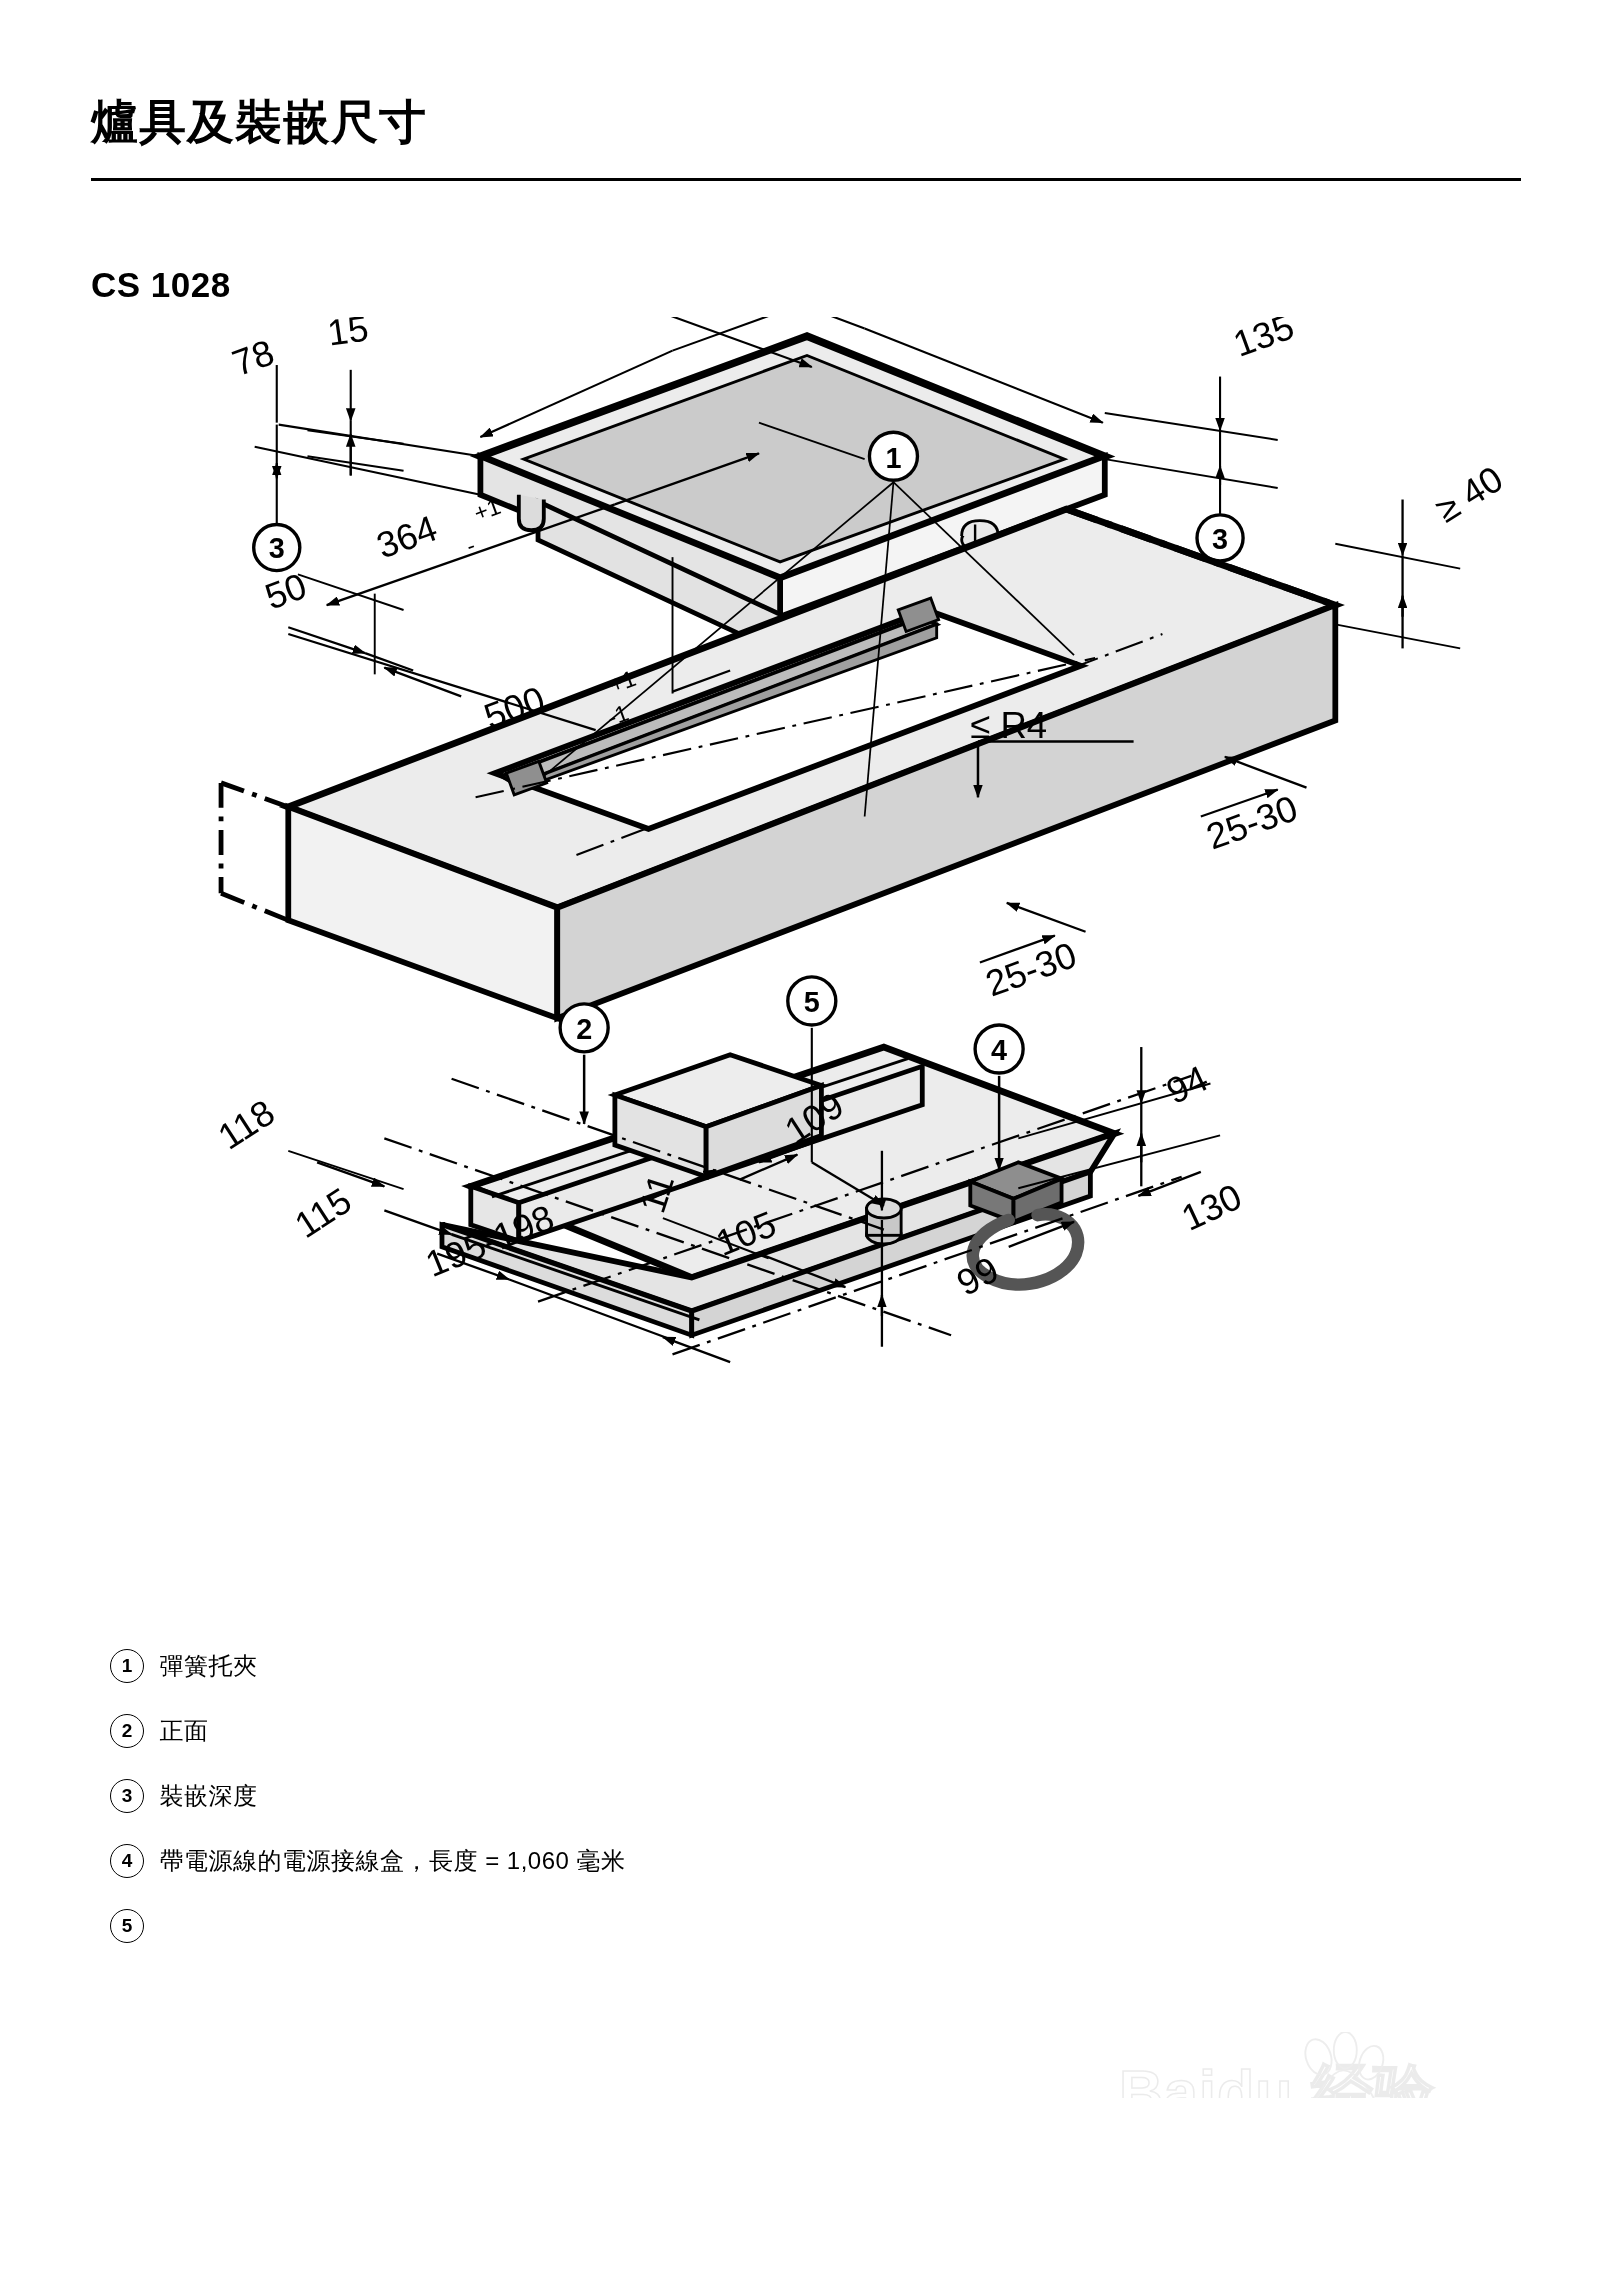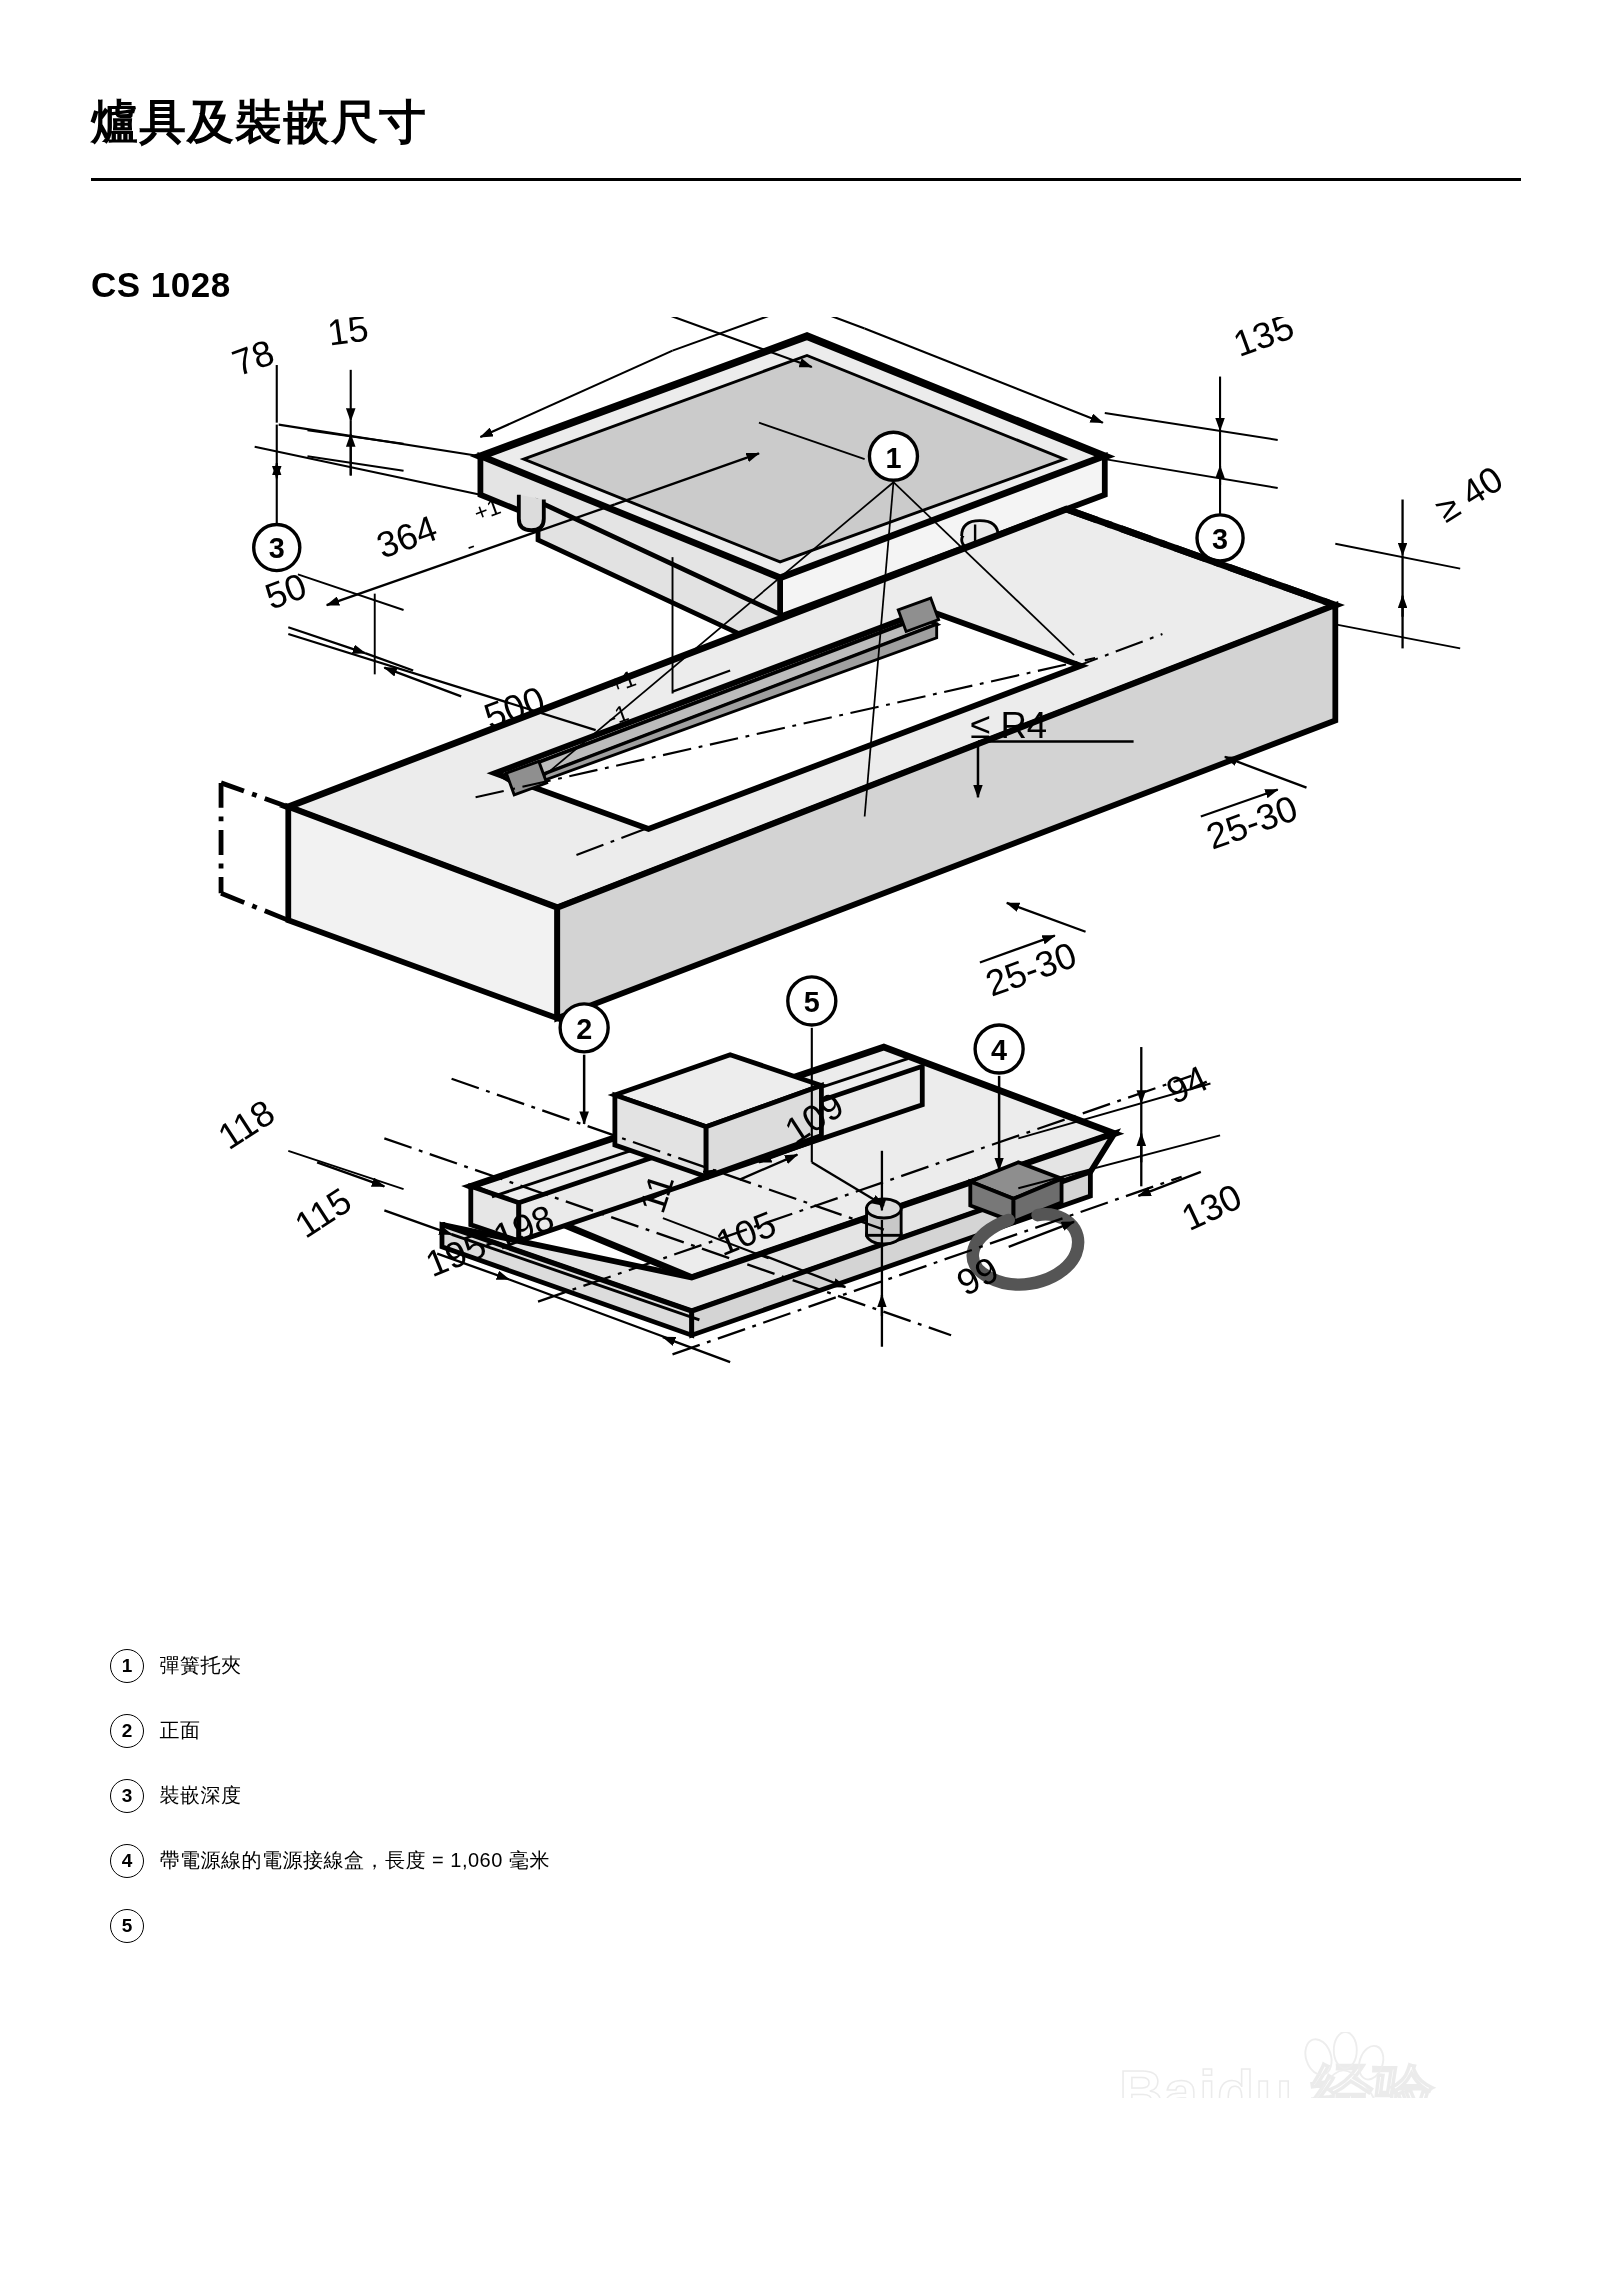--- a/index.html
+++ b/index.html
@@ -86,21 +86,21 @@
     justify-content: center;
     width: 32px;
     height: 32px;
     border: 1.9px solid #000;
     border-radius: 50%;
     font-size: 19px;
     line-height: 1;
     font-weight: bold;
   }
   .legend-text {
-    font-size: 20px;
+    font-size: 24px;
     padding-left: 11.5px;
     letter-spacing: 0.5px;
     white-space: nowrap;
   }
 
   
   .watermark {
     position: absolute;
     left: 1119px;
     top: 2022px;

